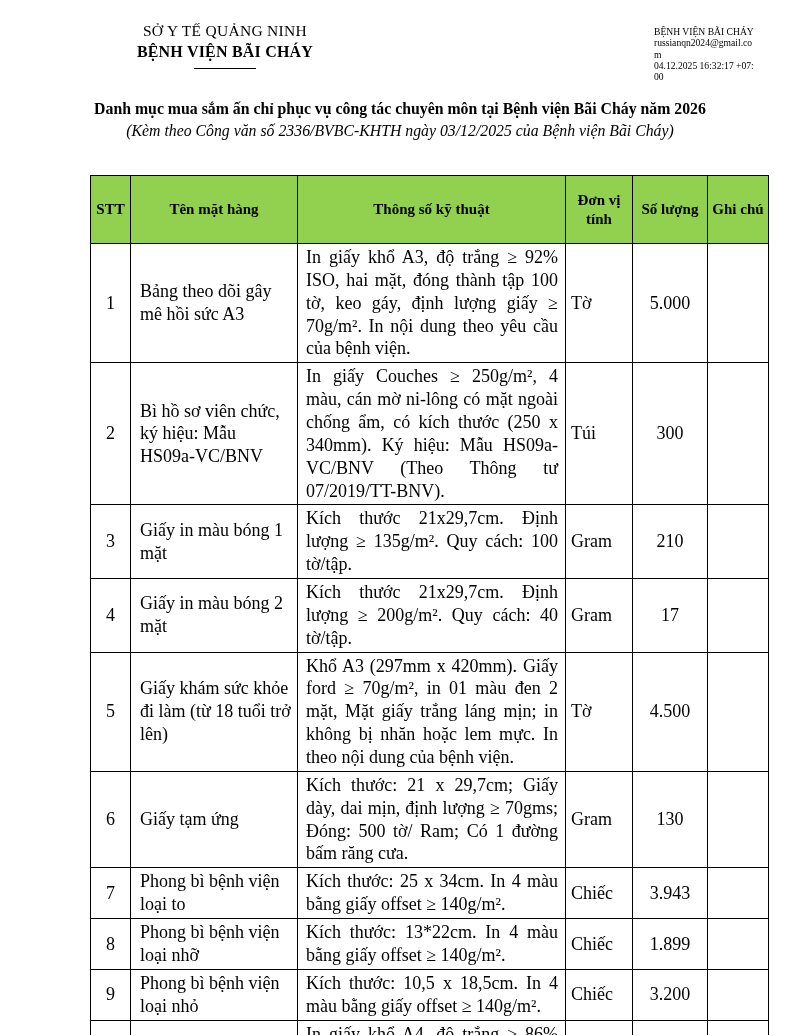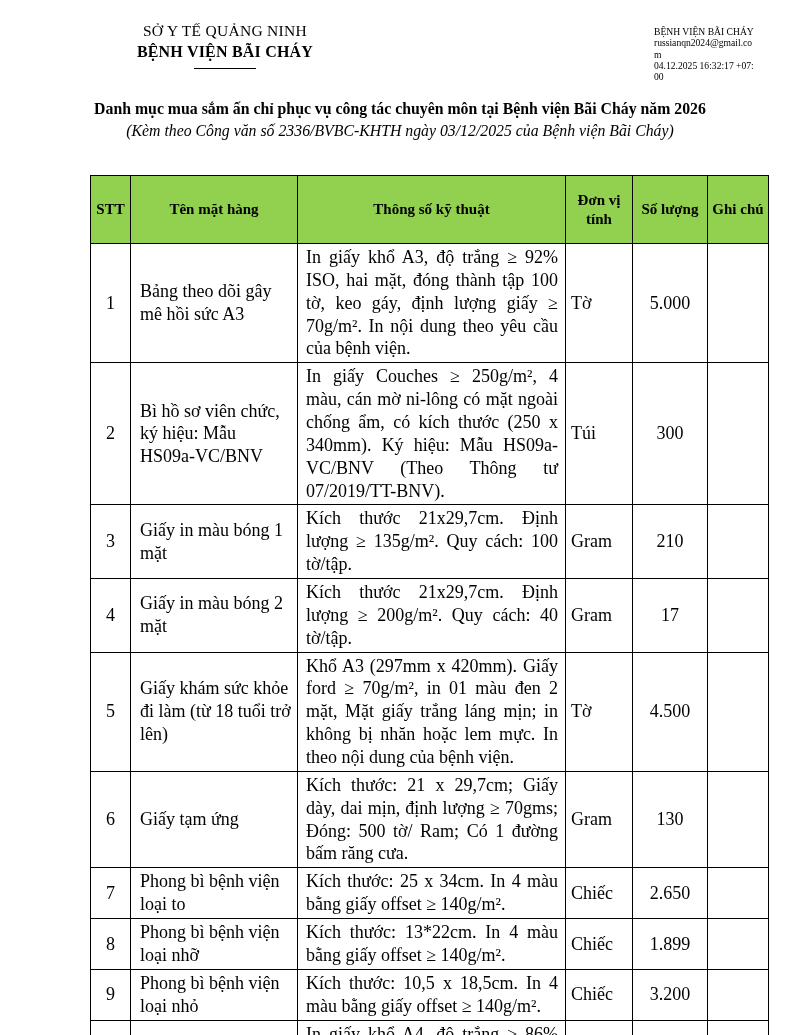--- a/index.html
+++ b/index.html
@@ -136,21 +136,21 @@
         <td class="c-spec">Kích thước: 21 x 29,7cm; Giấy dày, dai mịn, định lượng ≥ 70gms; Đóng: 500 tờ/ Ram; Có 1 đường bấm răng cưa.</td>
         <td class="c-unit">Gram</td>
         <td class="c-qty">130</td>
         <td class="c-note"></td>
       </tr>
       <tr class="r7">
         <td class="c-stt">7</td>
         <td class="c-name">Phong bì bệnh viện loại to</td>
         <td class="c-spec">Kích thước: 25 x 34cm. In 4 màu bằng giấy offset ≥ 140g/m².</td>
         <td class="c-unit">Chiếc</td>
-        <td class="c-qty">2.650</td>
+        <td class="c-qty">3.943</td>
         <td class="c-note"></td>
       </tr>
       <tr class="r8">
         <td class="c-stt">8</td>
         <td class="c-name">Phong bì bệnh viện loại nhỡ</td>
         <td class="c-spec">Kích thước: 13*22cm. In 4 màu bằng giấy offset ≥ 140g/m².</td>
         <td class="c-unit">Chiếc</td>
         <td class="c-qty">1.899</td>
         <td class="c-note"></td>
       </tr>

